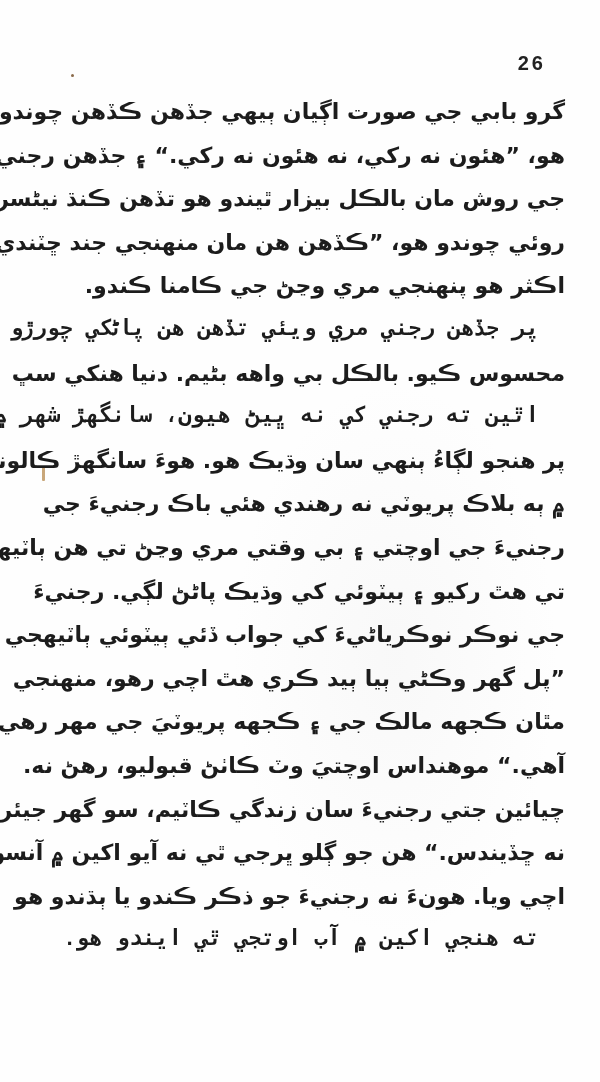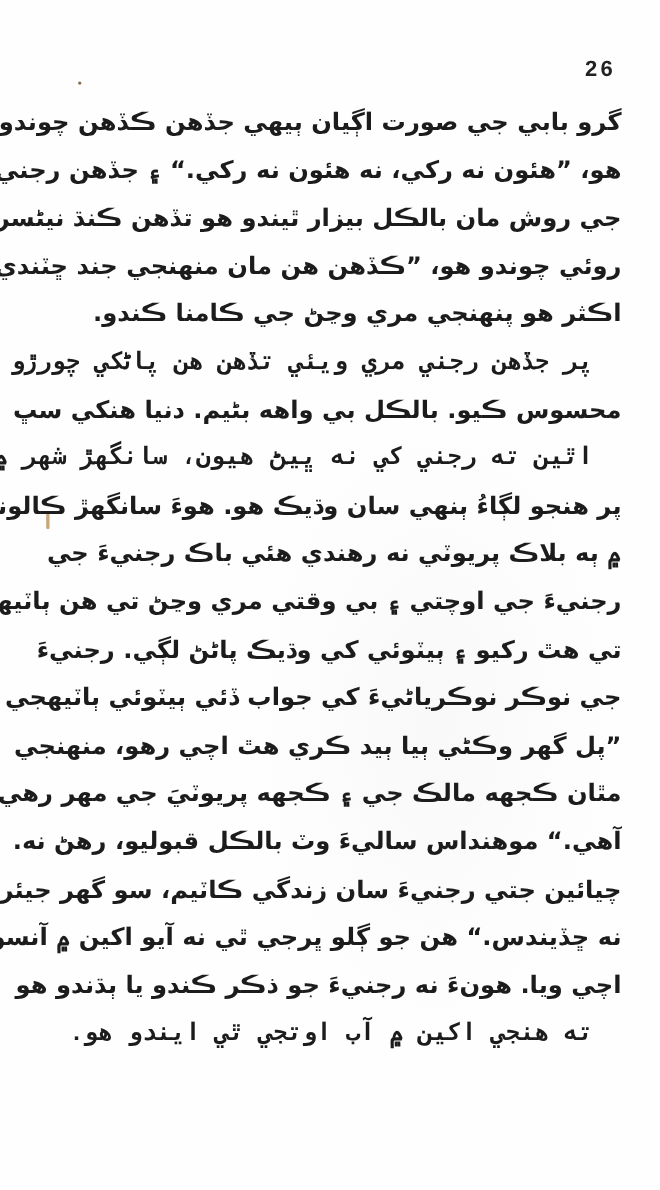--- a/index.html
+++ b/index.html
@@ -25,21 +25,21 @@
       left: 230px;
       top: 380px;
       width: 330px;
       height: 560px;
       background: radial-gradient(ellipse at center, rgba(200,200,200,0.10), rgba(255,255,255,0) 70%);
       pointer-events: none;
     }
     .page-number {
       position: absolute;
       top: 52px;
-      right: 40px;
+      right: 54px;
       font-family: "Liberation Sans", sans-serif;
       font-weight: bold;
       font-size: 20px;
       letter-spacing: 3px;
       color: #222;
     }
     .speck {
       position: absolute;
       width: 3px;
       height: 3px;
@@ -110,21 +110,21 @@
 
     <div>
       <div class="line indent">اٿين ته رجني کي نه ڀيڻ هيون، سانگهڙ شهر ۾ پرڳڻيل،</div>
       <div class="line">پر هنجو لڳاءُ ٻنهي سان وڌيڪ هو. هوءَ سانگهڙ ڪالوني</div>
       <div class="line">۾ ٻه بلاڪ پريوٽي نه رهندي هئي باڪ رجنيءَ جي</div>
       <div class="line">رجنيءَ جي اوچتي ۽ بي وقتي مري وڃڻ تي هن ٻاٽيهجي</div>
       <div class="line">تي هٿ رکيو ۽ ٻيٽوئي کي وڌيڪ پاڻڻ لڳي. رجنيءَ</div>
       <div class="line">جي نوڪر نوڪرياڻيءَ کي جواب ڏئي ٻيٽوئي ٻاٽيهجي</div>
       <div class="line">”پل گهر وڪڻي ٻيا ٻيد ڪري هٿ اچي رهو، منهنجي</div>
       <div class="line">مٿان ڪجهه مالڪ جي ۽ ڪجهه پريوٽيَ جي مهر رهي</div>
-      <div class="line">آهي.“ موهنداس ساليءَ وٽ بالڪل قبوليو، رهڻ نه.</div>
+      <div class="line">آهي.“ موهنداس اوچتيَ وٽ ڪاٺڻ قبوليو، رهڻ نه.</div>
       <div class="line">چيائين جتي رجنيءَ سان زندگي ڪاٽيم، سو گهر جيئري</div>
       <div class="line">نه ڇڏيندس.“ هن جو ڳلو ڀرجي ٿي نه آيو اکين ۾ آنسو نه</div>
       <div class="line">اچي ويا. هونءَ نه رجنيءَ جو ذڪر ڪندو يا ٻڌندو هو</div>
       <div class="line last indent">ته هنجي اکين ۾ آب اوتجي ٿي ايندو هو.</div>
     </div>
 
   </div>
 </div>
 
 </body></html>

